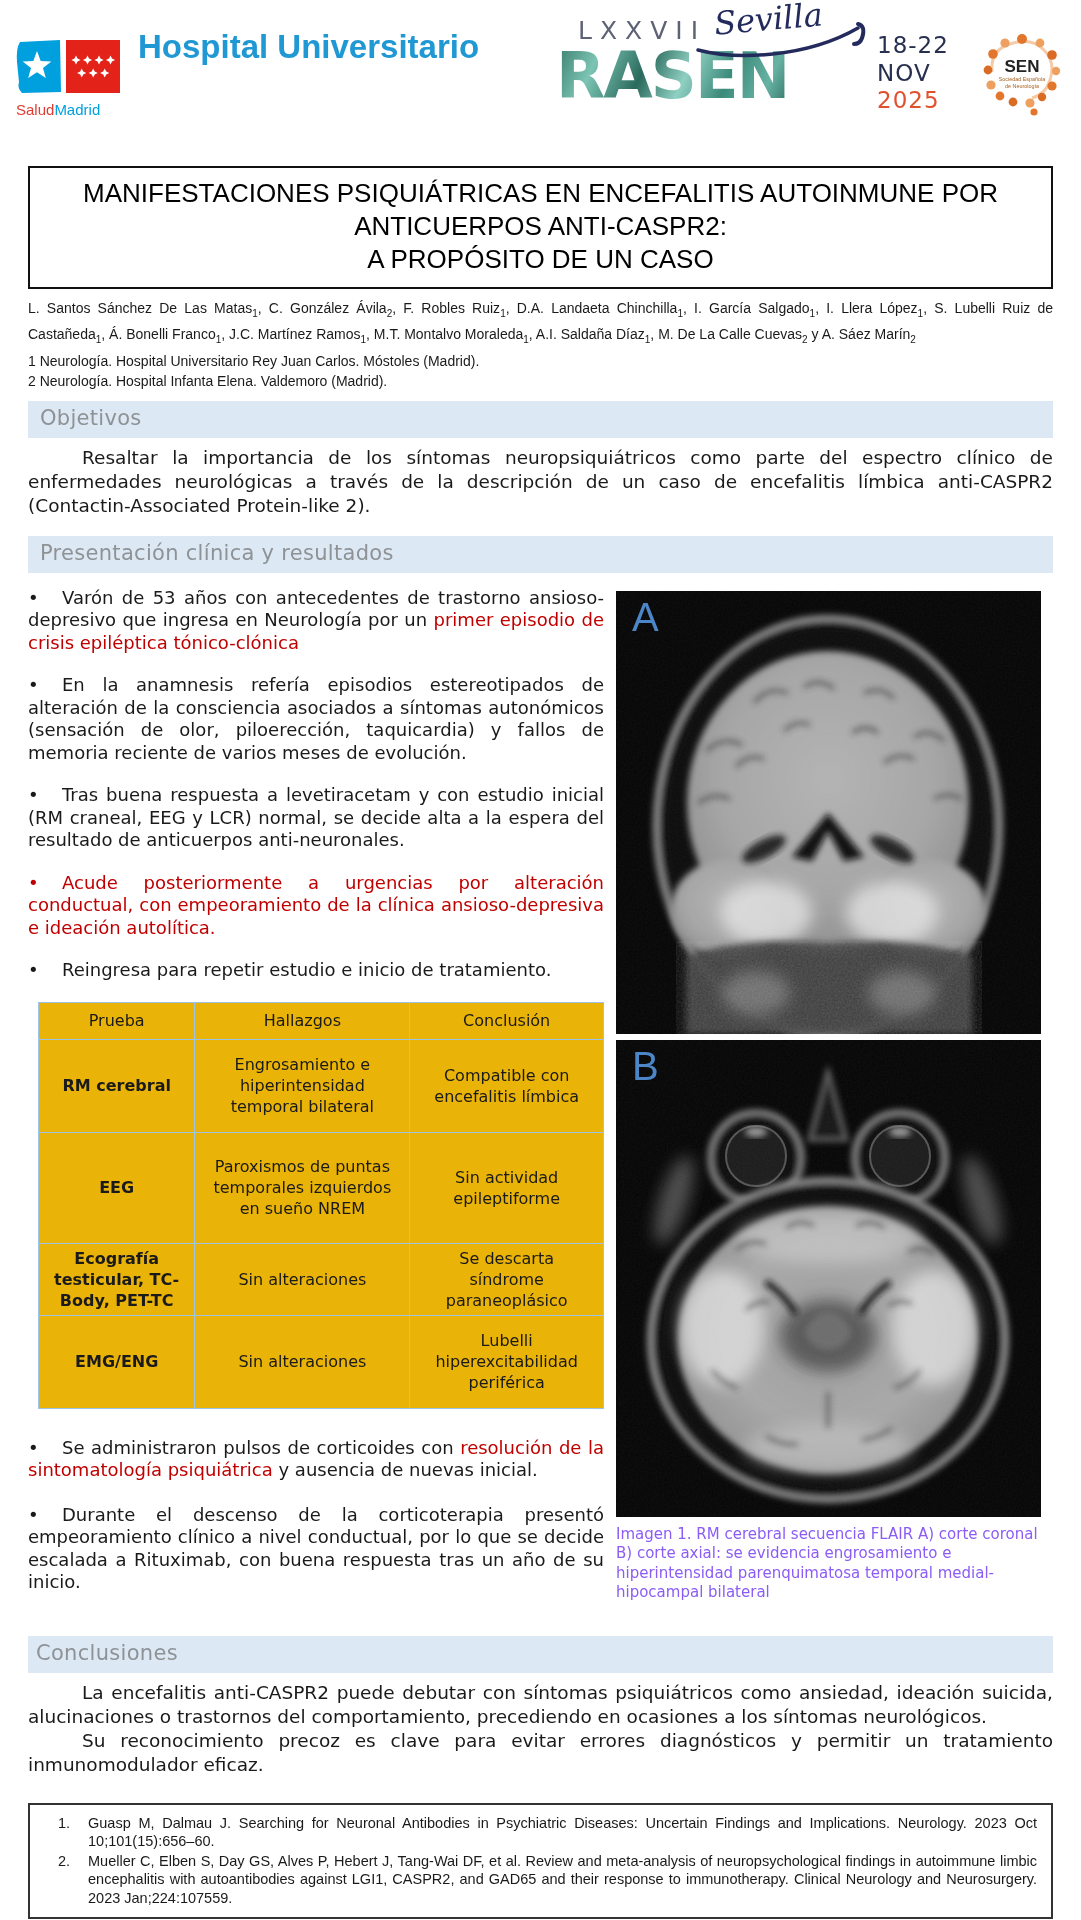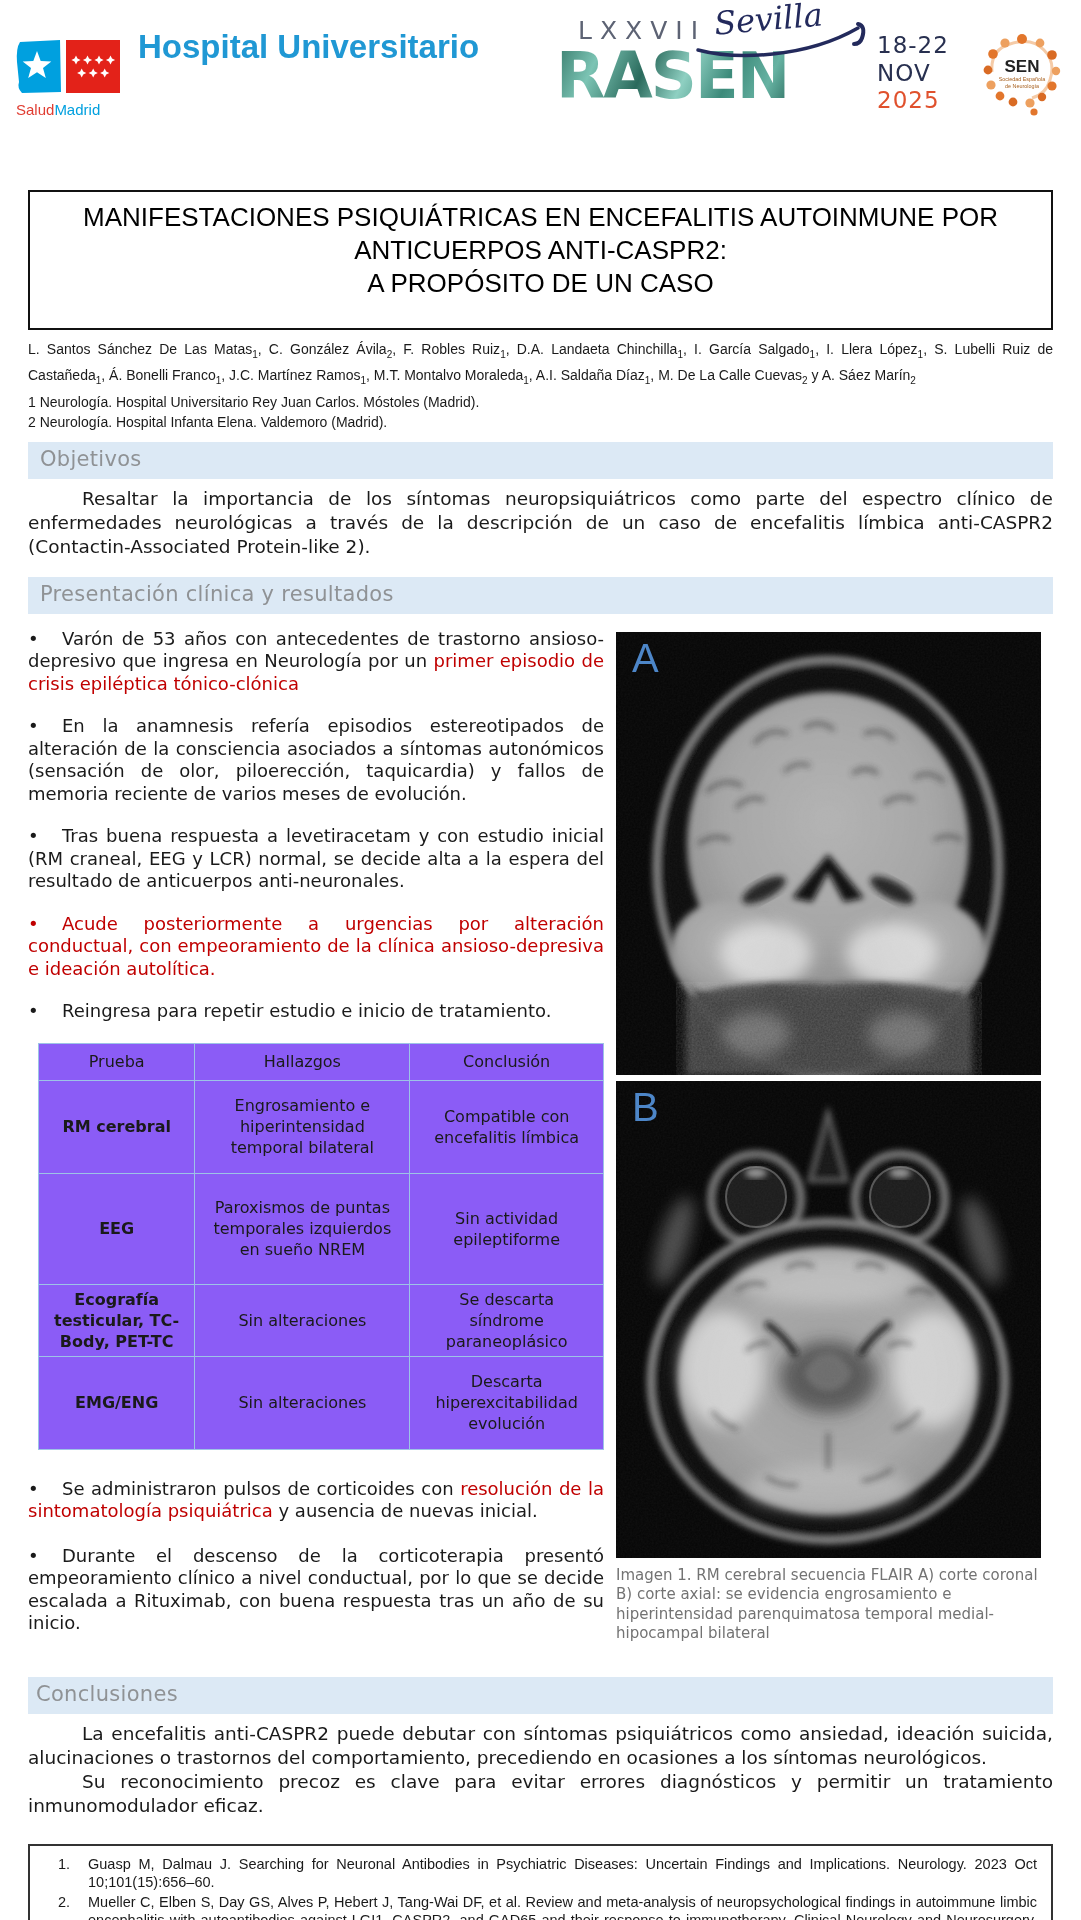--- a/index.html
+++ b/index.html
@@ -20,21 +20,21 @@
   .rasen-word{position:absolute;left:0px;top:42px;font-size:64px;font-weight:800;letter-spacing:-2px;line-height:1;
     background:linear-gradient(115deg,#36796a 0%,#7cc4b4 18%,#2a6a5c 38%,#8fd0c2 55%,#3c8a7a 72%,#67b3a3 88%,#2f7163 100%);
     -webkit-background-clip:text;background-clip:text;color:transparent;}
   .sevilla{position:absolute;left:158px;top:-2px;font-family:"DejaVu Serif",serif;font-style:italic;font-size:32px;color:#232a5c;transform:rotate(-5deg);}
   .swoosh{position:absolute;left:140px;top:18px;}
   .dates{position:absolute;left:877px;top:32px;color:#283050;font-size:23px;line-height:1.2;letter-spacing:1px;}
   .dates .yr{color:#e0512d;}
   .sen-wrap{position:absolute;left:978px;top:28px;width:88px;height:88px;}
 
   
-  .title-box{margin:68px 28px 0;border:2px solid #111;padding:9px 6px 28px;text-align:center;
+  .title-box{margin:44px 28px 0;border:2px solid #111;padding:9px 6px 11px;text-align:center;
     font-family:"Liberation Sans",sans-serif;font-size:26px;line-height:33px;color:#000;}
   
   .authors{margin:9px 28px 0;font-family:"Liberation Sans",sans-serif;font-size:14px;line-height:20px;text-align:justify;}
   .authors sub{font-size:10px;}
   .affils{margin:1px 28px 0;font-family:"Liberation Sans",sans-serif;font-size:14px;line-height:20px;}
 
   
   .section-bar{margin:10px 28px 0;background:#dce9f5;color:#8f9295;font-size:21px;padding:5px 12px 8px;letter-spacing:.3px;}
   .bar2{margin-top:18px;}
   .bar3{margin-top:20px;padding-left:8px;}
@@ -47,38 +47,38 @@
   
   .columns{display:flex;margin:14px 28px 0;gap:12px;align-items:flex-start;}
   .col-left{width:576px;}
   .col-right{width:425px;}
 
   .bullet{margin:0 0 20px;font-size:18px;line-height:22.5px;text-align:justify;}
   .bullet .dot{display:inline-block;width:34px;}
   .red{color:#c00000;}
 
   
-  .res-table{border-collapse:collapse;margin:10px 0 0 10px;width:566px;background:#8b5cf6;font-size:16px;line-height:21px;}
+  .res-table{border-collapse:collapse;margin:10px 0 0 10px;width:566px;background:#eab308;font-size:16px;line-height:21px;}
   .res-table td{border:1px solid #9dc3e6;text-align:center;vertical-align:middle;padding:4px 10px;}
   .res-table thead td{height:28px;}
   .res-table tbody tr:nth-child(1) td{height:84px;}
   .res-table tbody tr:nth-child(2) td{height:102px;}
   .res-table tbody tr:nth-child(3) td{height:58px;}
   .res-table tbody tr:nth-child(4) td{height:84px;}
   .res-table tbody td.c0{font-weight:bold;}
   .bullets-bottom{margin-top:28px;}
   .bullets-bottom .bullet{margin-bottom:22px;}
 
   
   .mri{position:relative;width:425px;background:#000;}
   .mri svg{display:block;width:100%;height:100%;}
   .mri-a{height:443px;margin-top:4px;}
   .mri-b{height:477px;margin-top:6px;}
   .mri-label{position:absolute;left:16px;top:4px;font-size:40px;color:#4d86c8;font-family:"Liberation Sans",sans-serif;}
-  .caption{margin-top:8px;font-size:15px;line-height:19.5px;color:#737373;}
+  .caption{margin-top:8px;font-size:15px;line-height:19.5px;color:#8b5cf6;}
 
   
   .refs{margin:26px 28px 0;border:2px solid #333;padding:8px 14px;font-family:"Liberation Sans",sans-serif;font-size:14.5px;line-height:18.6px;}
   .refs ol{margin:0;padding-left:30px;}
   .refs li{text-align:justify;padding-left:14px;margin:1px 0;}
 </style>
 </head>
 <body>
 
 <div class="poster">
@@ -197,21 +197,21 @@
               <td class="c2">Sin actividad epileptiforme</td>
             </tr>
             <tr>
               <td class="c0">Ecografía testicular, TC-Body, PET-TC</td>
               <td class="c1">Sin alteraciones</td>
               <td class="c2">Se descarta síndrome paraneoplásico</td>
             </tr>
             <tr>
               <td class="c0">EMG/ENG</td>
               <td class="c1">Sin alteraciones</td>
-              <td class="c2">Descarta hiperexcitabilidad evolución</td>
+              <td class="c2">Lubelli hiperexcitabilidad periférica</td>
             </tr>
           </tbody>
         </table>
 
       <div class="bullets-bottom">
           <p class="bullet"><span class="dot">•</span><span>Se administraron pulsos de corticoides con </span><span class="red">resolución de la sintomatología psiquiátrica</span><span> y ausencia de nuevas inicial.</span></p>
           <p class="bullet"><span class="dot">•</span><span>Durante el descenso de la corticoterapia presentó empeoramiento clínico a nivel conductual, por lo que se decide escalada a Rituximab, con buena respuesta tras un año de su inicio.</span></p>
         </div>
     </div>
 

